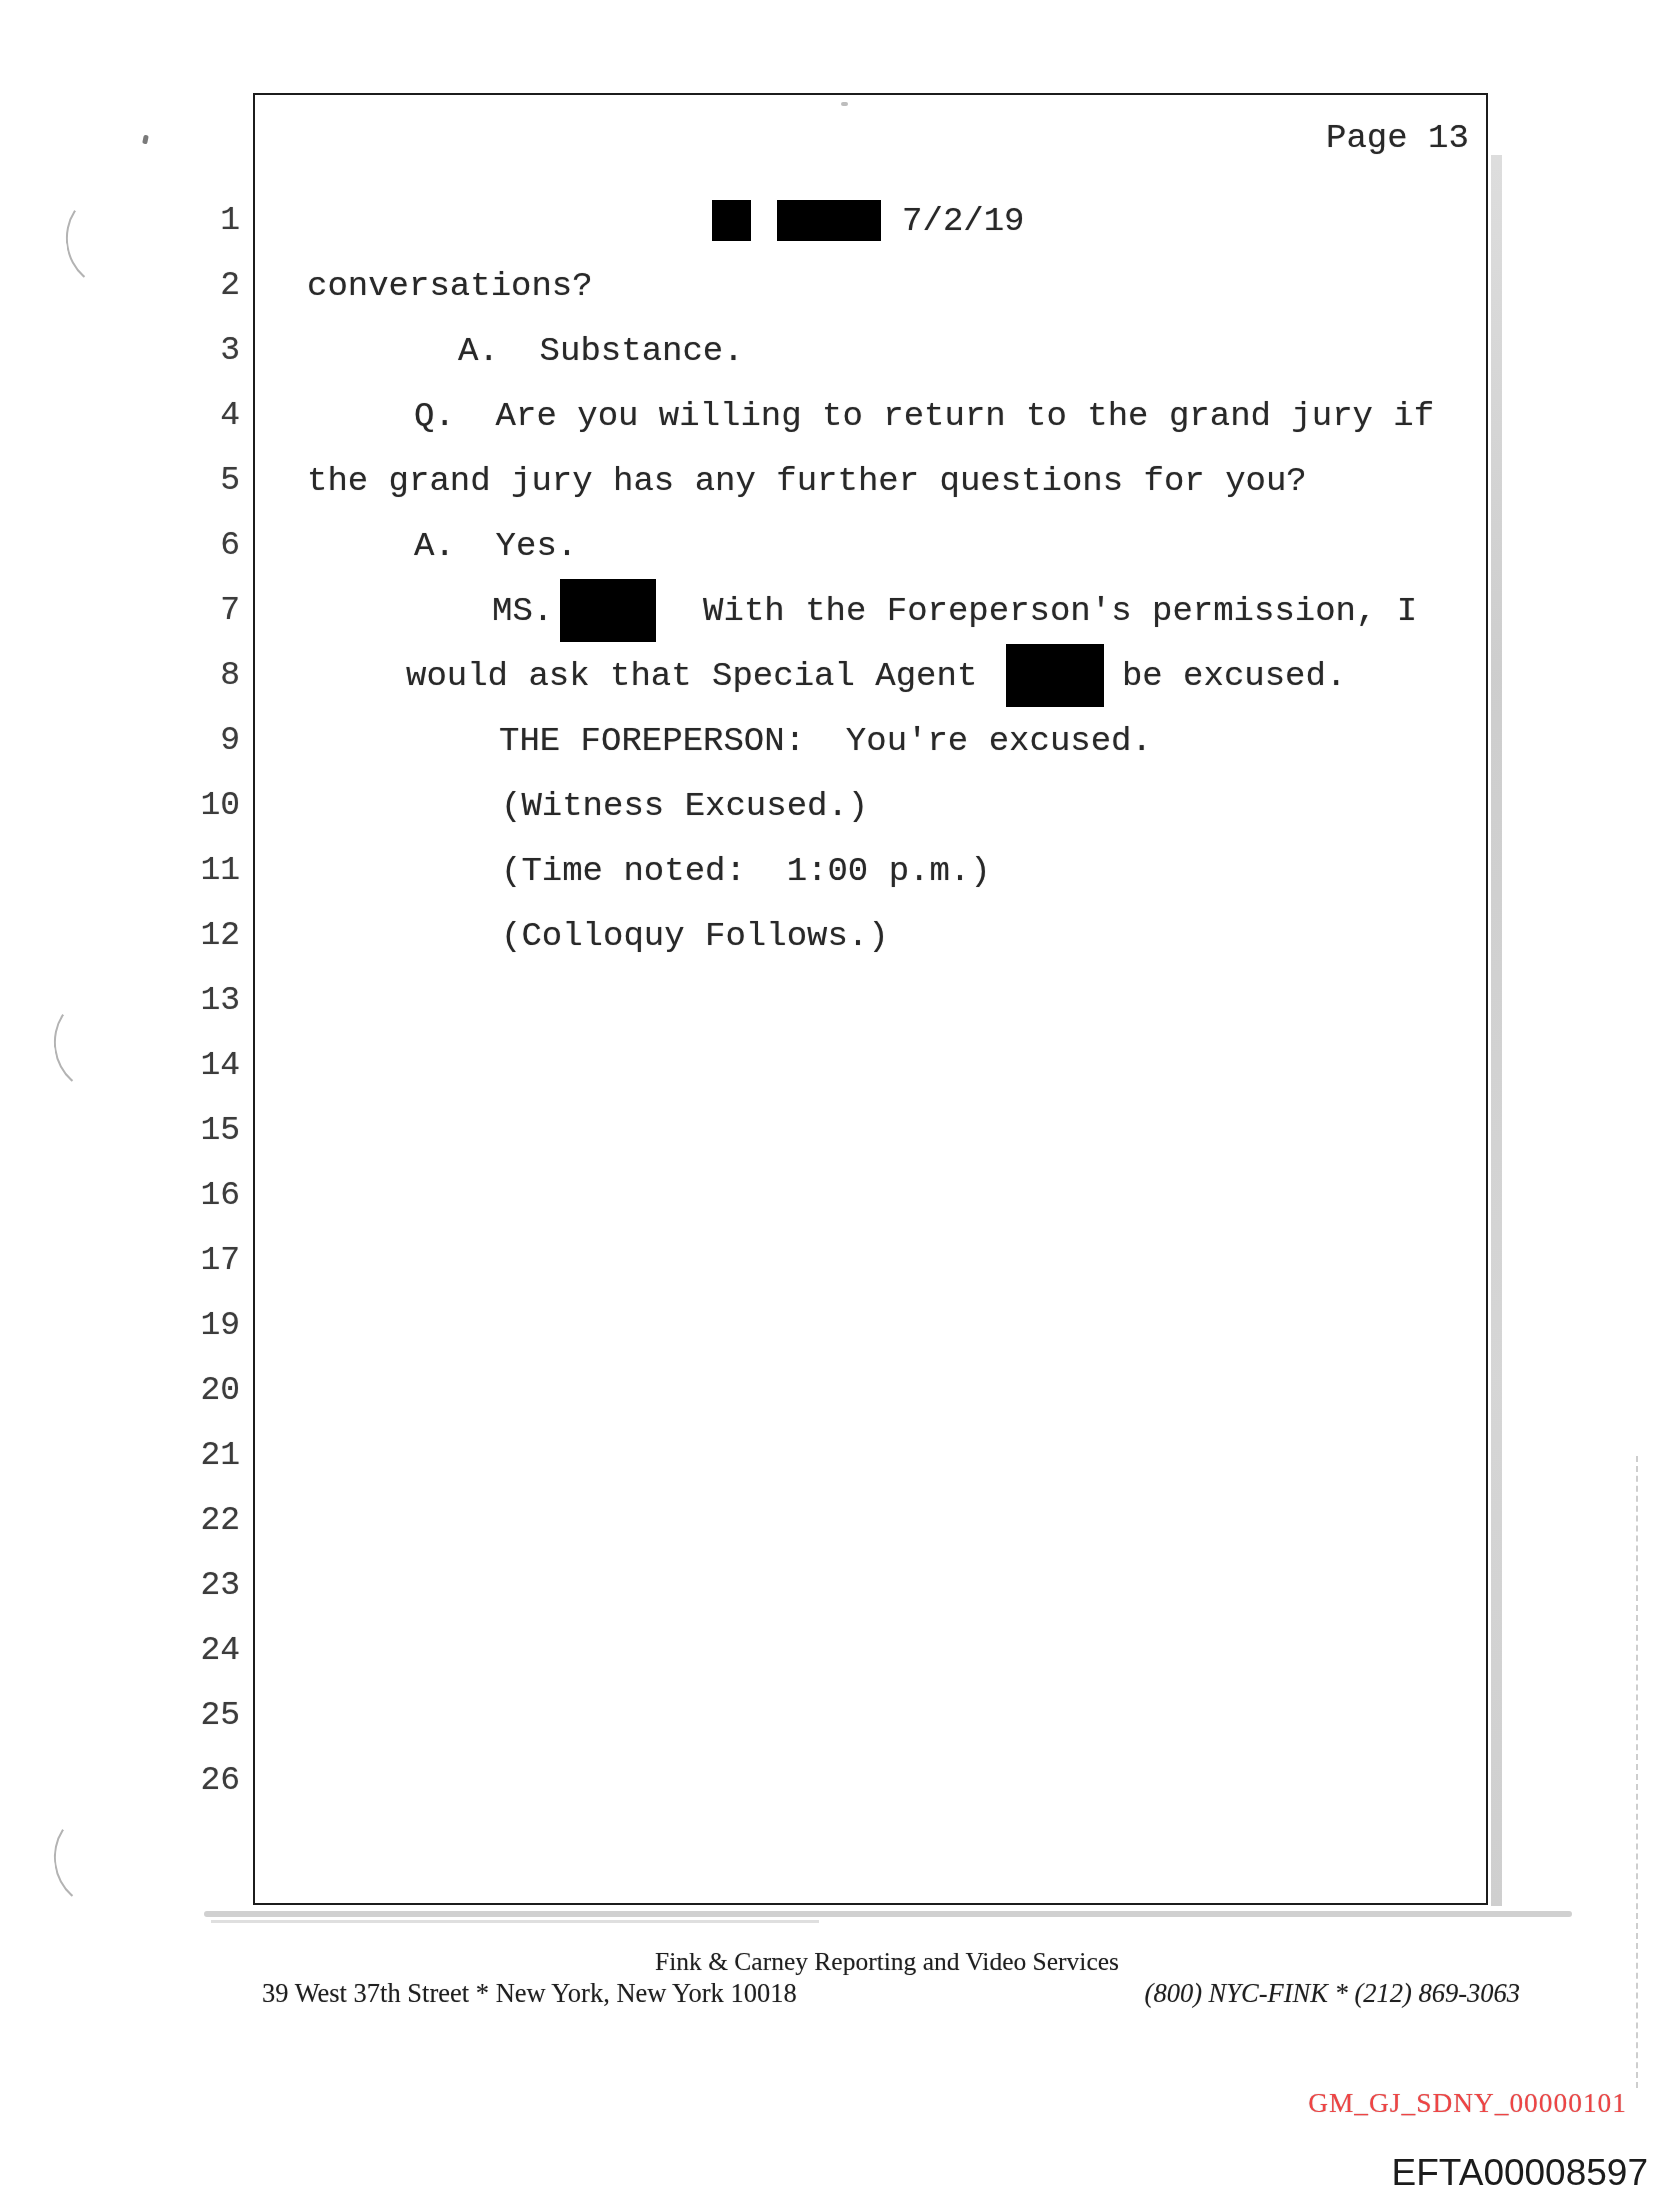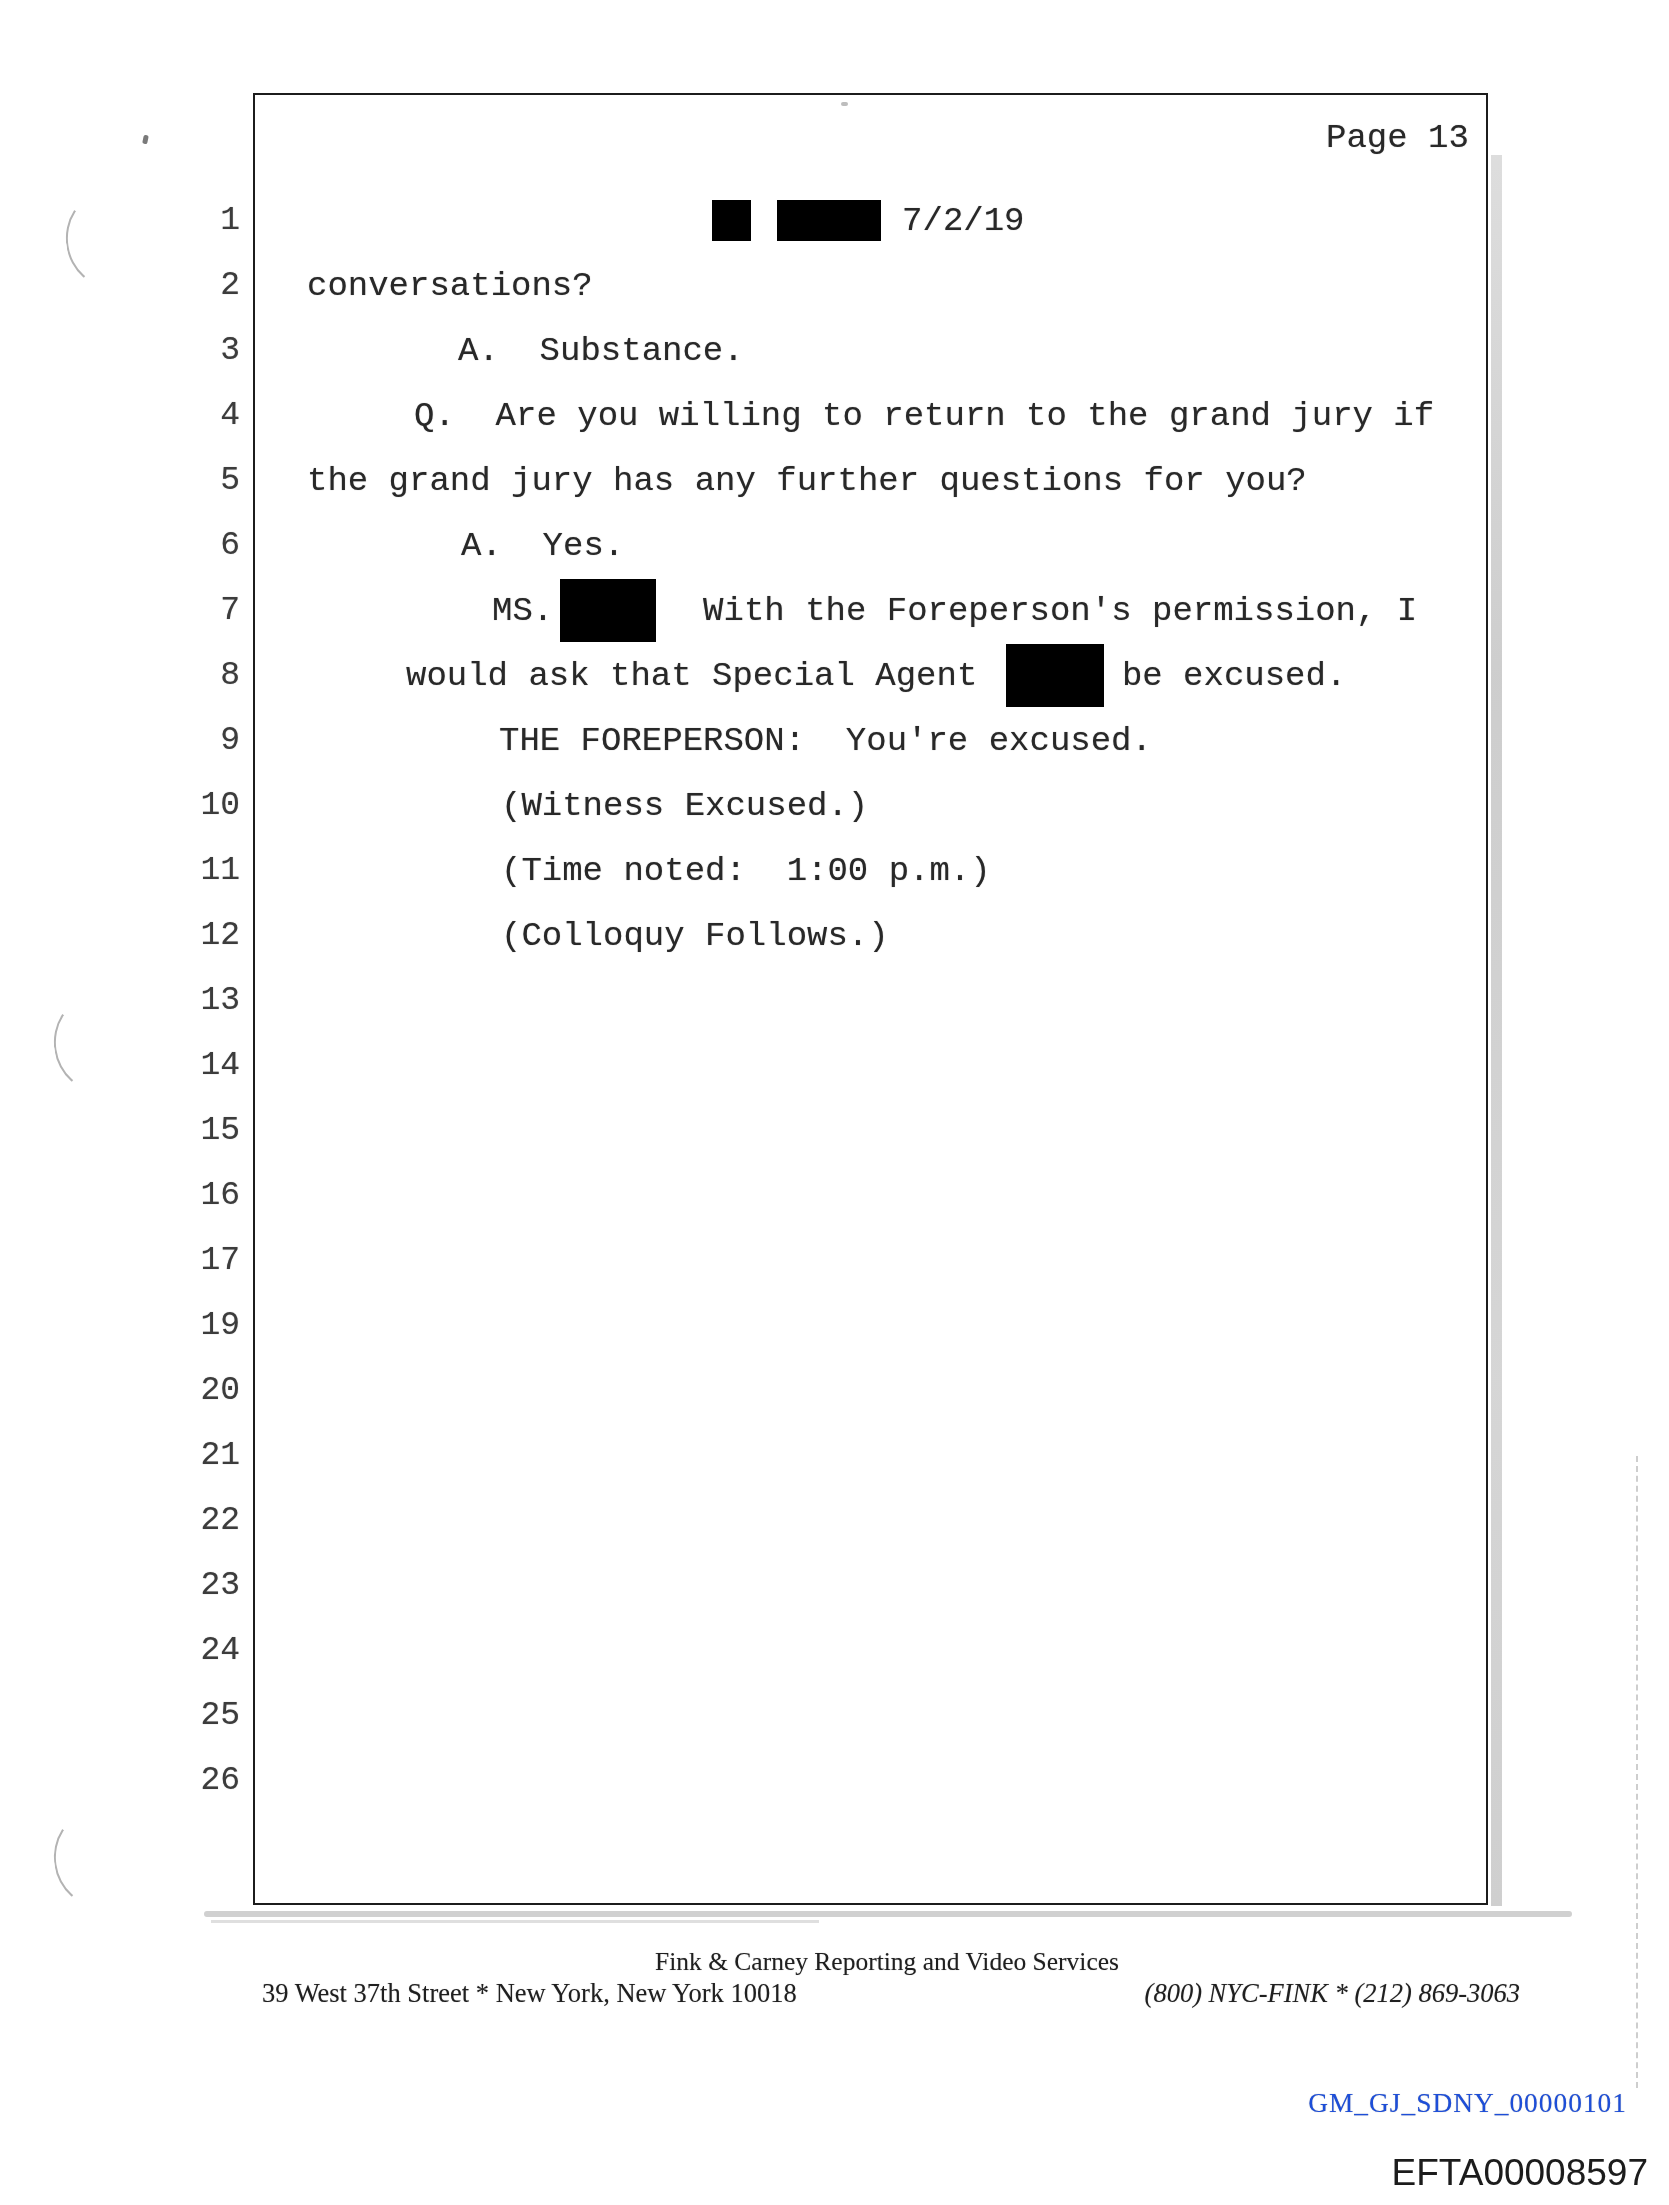--- a/index.html
+++ b/index.html
@@ -36,42 +36,42 @@
   .ln{height:65px;display:flex;align-items:center;justify-content:flex-end;
       font-family:"Liberation Mono","DejaVu Sans Mono",monospace;
       font-size:33px;color:#3c3c3c;text-shadow:0 0 1px rgba(40,40,40,.4);}
   .content{position:absolute;left:0;top:188px;width:1669px;}
   .row{height:65px;display:flex;align-items:center;}
   .r1{padding-left:712px;text-align:right;}
   .r2{padding-left:307px;}
   .r3{padding-left:414px;margin-left:44px;}
   .r4{padding-left:414px;}
   .r5{padding-left:307px;}
-  .r6{padding-left:414px;margin-left:47px;}
+  .r6{padding-left:414px;}
   .r7{padding-left:492px;}
   .r8{padding-left:406px;}
   .r9{padding-left:499px;}
   .r10,.r11,.r12{padding-left:501px;}
   .redaction{background:#000;flex:0 0 auto;}
   .red-h{width:39px;height:41px;}
   .red-h2{width:104px;height:41px;margin-left:25.5px;}
   .red-7{width:96px;height:63px;margin-left:6.9px;}
   .red-8{width:98px;height:63px;margin-left:29px;}
   .gap22{margin-left:21.6px;}
   .gap48{margin-left:47px;}
   .gap18{margin-left:17.6px;}
   .serif{font-family:"Liberation Serif","DejaVu Serif",serif;color:#1f1f1f;
          text-shadow:0 0 1px rgba(40,40,40,.35);white-space:pre;}
   .footer-company{position:absolute;left:294px;top:1947px;width:1186px;
     text-align:center;font-size:25.5px;}
   .footer-address{position:absolute;left:262px;top:1978px;font-size:26.5px;}
   .footer-phone{position:absolute;left:1094px;top:1978px;width:426px;
     text-align:right;font-size:26.5px;font-style:italic;}
   .bates-gm{position:absolute;left:1176px;top:2088px;width:451px;text-align:right;
-    font-size:27.4px;letter-spacing:1px;color:#1d4ed8;}
+    font-size:27.4px;letter-spacing:1px;color:#ef4444;}
   .bates-efta{position:absolute;left:1176px;top:2152px;width:472px;text-align:right;
     font-family:"Liberation Sans","DejaVu Sans",sans-serif;font-size:37px;
     color:#1c1c1c;}
   .punch{
     position:absolute;width:78px;height:90px;border-radius:50%;
     border:2.9px solid transparent;border-left-color:#b3b3b3;
     transform:rotate(-8deg);
   }
   .punch1{left:66px;top:193px;}
   .punch2{left:54px;top:997px;}

